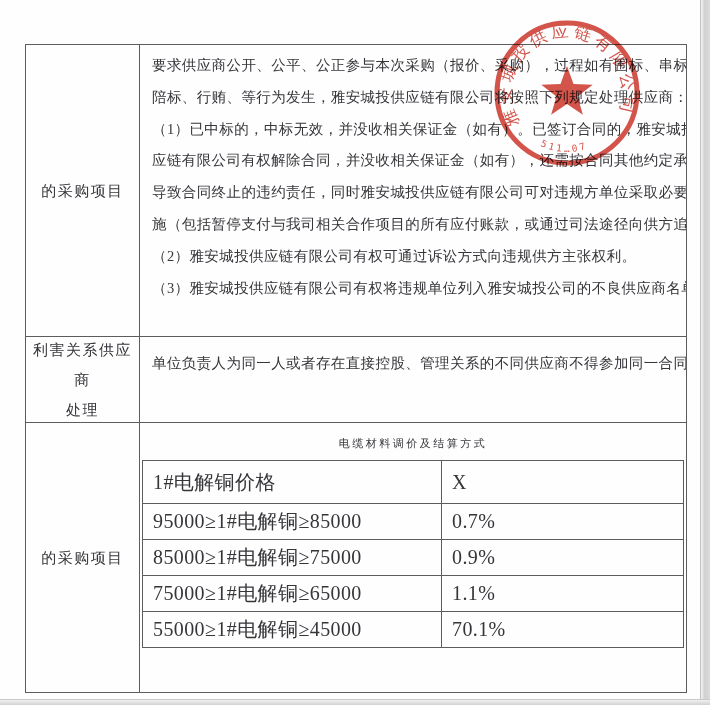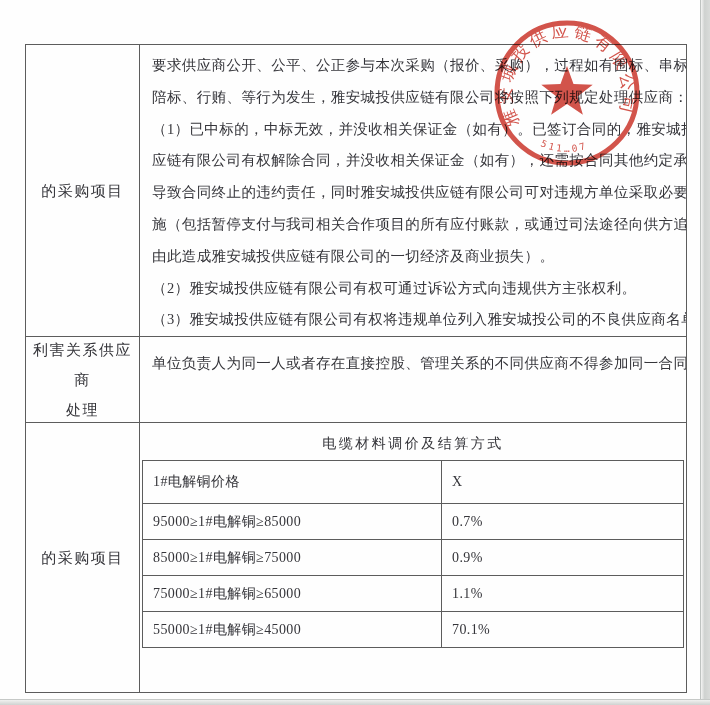--- a/index.html
+++ b/index.html
@@ -34,29 +34,29 @@
   .content-cell { overflow:hidden; }
   .row1-content { padding:5px 6px 0 12px; }
   .row1-content .tline { height:31.8px; line-height:31.8px; }
   .row2-content { padding:10px 6px 0 12px; }
   .row2-content .tline { height:33px; line-height:33px; }
   .tline { font-size:14.5px; letter-spacing:0.4px; white-space:nowrap; }
 
   
   .price-title {
     height:37px; line-height:41px; text-align:center;
-    font-size:14px; letter-spacing:2.5px;
+    font-size:11px; letter-spacing:2.5px;
   }
   .price-table {
     width:calc(100% - 4px); margin:0 2px;
     border-collapse:collapse; table-layout:fixed;
   }
   .price-table td {
     border:1px solid var(--line);
-    font-size:14px; letter-spacing:0.4px;
+    font-size:20px; letter-spacing:0.4px;
     padding-left:10px; vertical-align:middle;
     white-space:nowrap; overflow:hidden;
   }
   .price-table col.c1 { width:299px; }
   .price-table tr.hdr td { height:43px; }
   .price-table tr.drow td { height:36px; }
 
   
   .seal {
     position:absolute; left:487px; top:13px; width:160px; height:160px;
@@ -90,21 +90,20 @@
     <div class="cell label-cell rb">
       <span>的采购项目</span>
     </div>
     <div class="cell content-cell row1-content rb">
       <div class="tline">要求供应商公开、公平、公正参与本次采购（报价、采购），过程如有围标、串标、</div>
       <div class="tline">陪标、行贿、等行为发生，雅安城投供应链有限公司将按照下列规定处理供应商：</div>
       <div class="tline">（1）已中标的，中标无效，并没收相关保证金（如有）。已签订合同的，雅安城投供</div>
       <div class="tline">应链有限公司有权解除合同，并没收相关保证金（如有），还需按合同其他约定承担</div>
       <div class="tline">导致合同终止的违约责任，同时雅安城投供应链有限公司可对违规方单位采取必要措</div>
       <div class="tline">施（包括暂停支付与我司相关合作项目的所有应付账款，或通过司法途径向供方追偿</div>
-      <div class="tline">由此造成雅安城投供应链有限公司的一切经济及商业损失）。</div>
       <div class="tline">（2）雅安城投供应链有限公司有权可通过诉讼方式向违规供方主张权利。</div>
       <div class="tline">（3）雅安城投供应链有限公司有权将违规单位列入雅安城投公司的不良供应商名单。</div>
     </div>
 
     <div class="cell label-cell rb">
       <span>利害关系供应商</span>
       <span>处理</span>
     </div>
     <div class="cell content-cell row2-content rb">
       <div class="tline">单位负责人为同一人或者存在直接控股、管理关系的不同供应商不得参加同一合同下</div>

